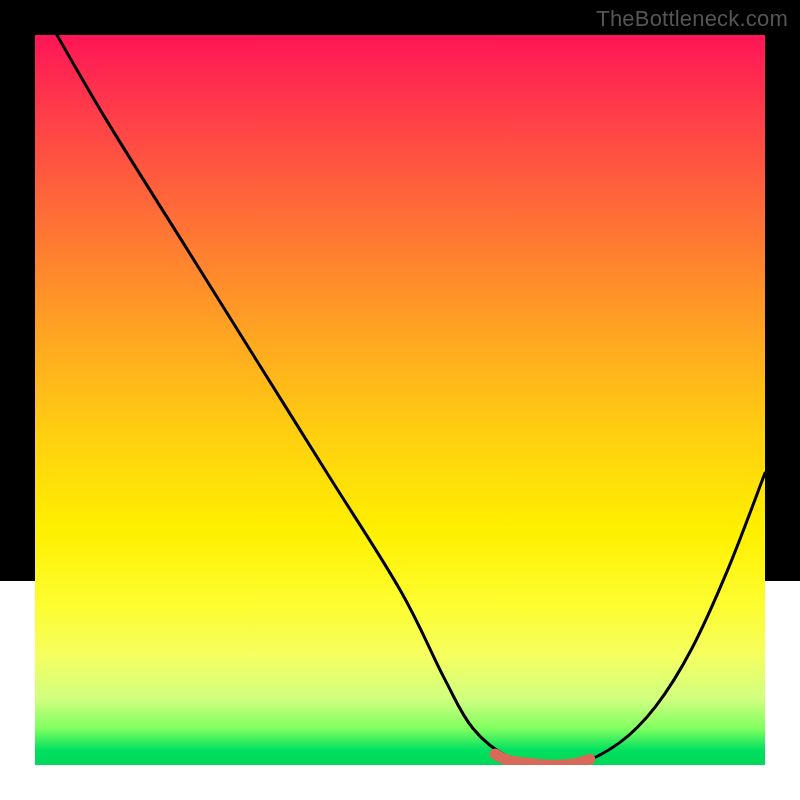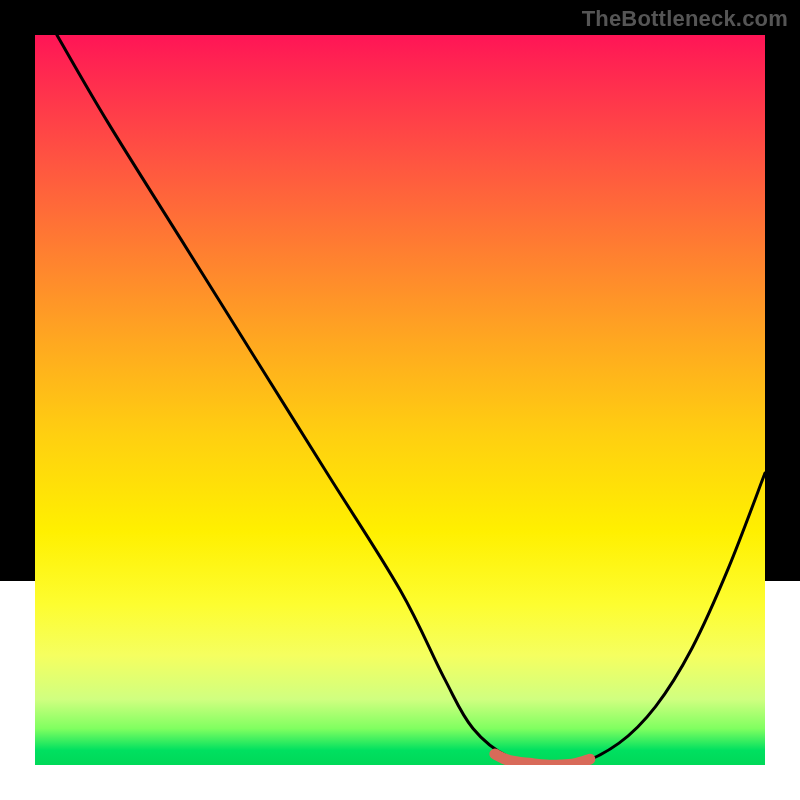--- a/index.html
+++ b/index.html
@@ -7,21 +7,20 @@
     padding: 0;
     width: 800px;
     height: 800px;
     overflow: hidden;
   }
   .chart-container {
     position: relative;
     width: 800px;
     height: 581px;
     background: #000;
-    font-weight: bold;
   }
   .plot-area {
     position: absolute;
     left: 35px;
     top: 35px;
     width: 730px;
     height: 730px;
     background: linear-gradient(to bottom,
       #ff1556 0%,
       #ff2850 5%,

